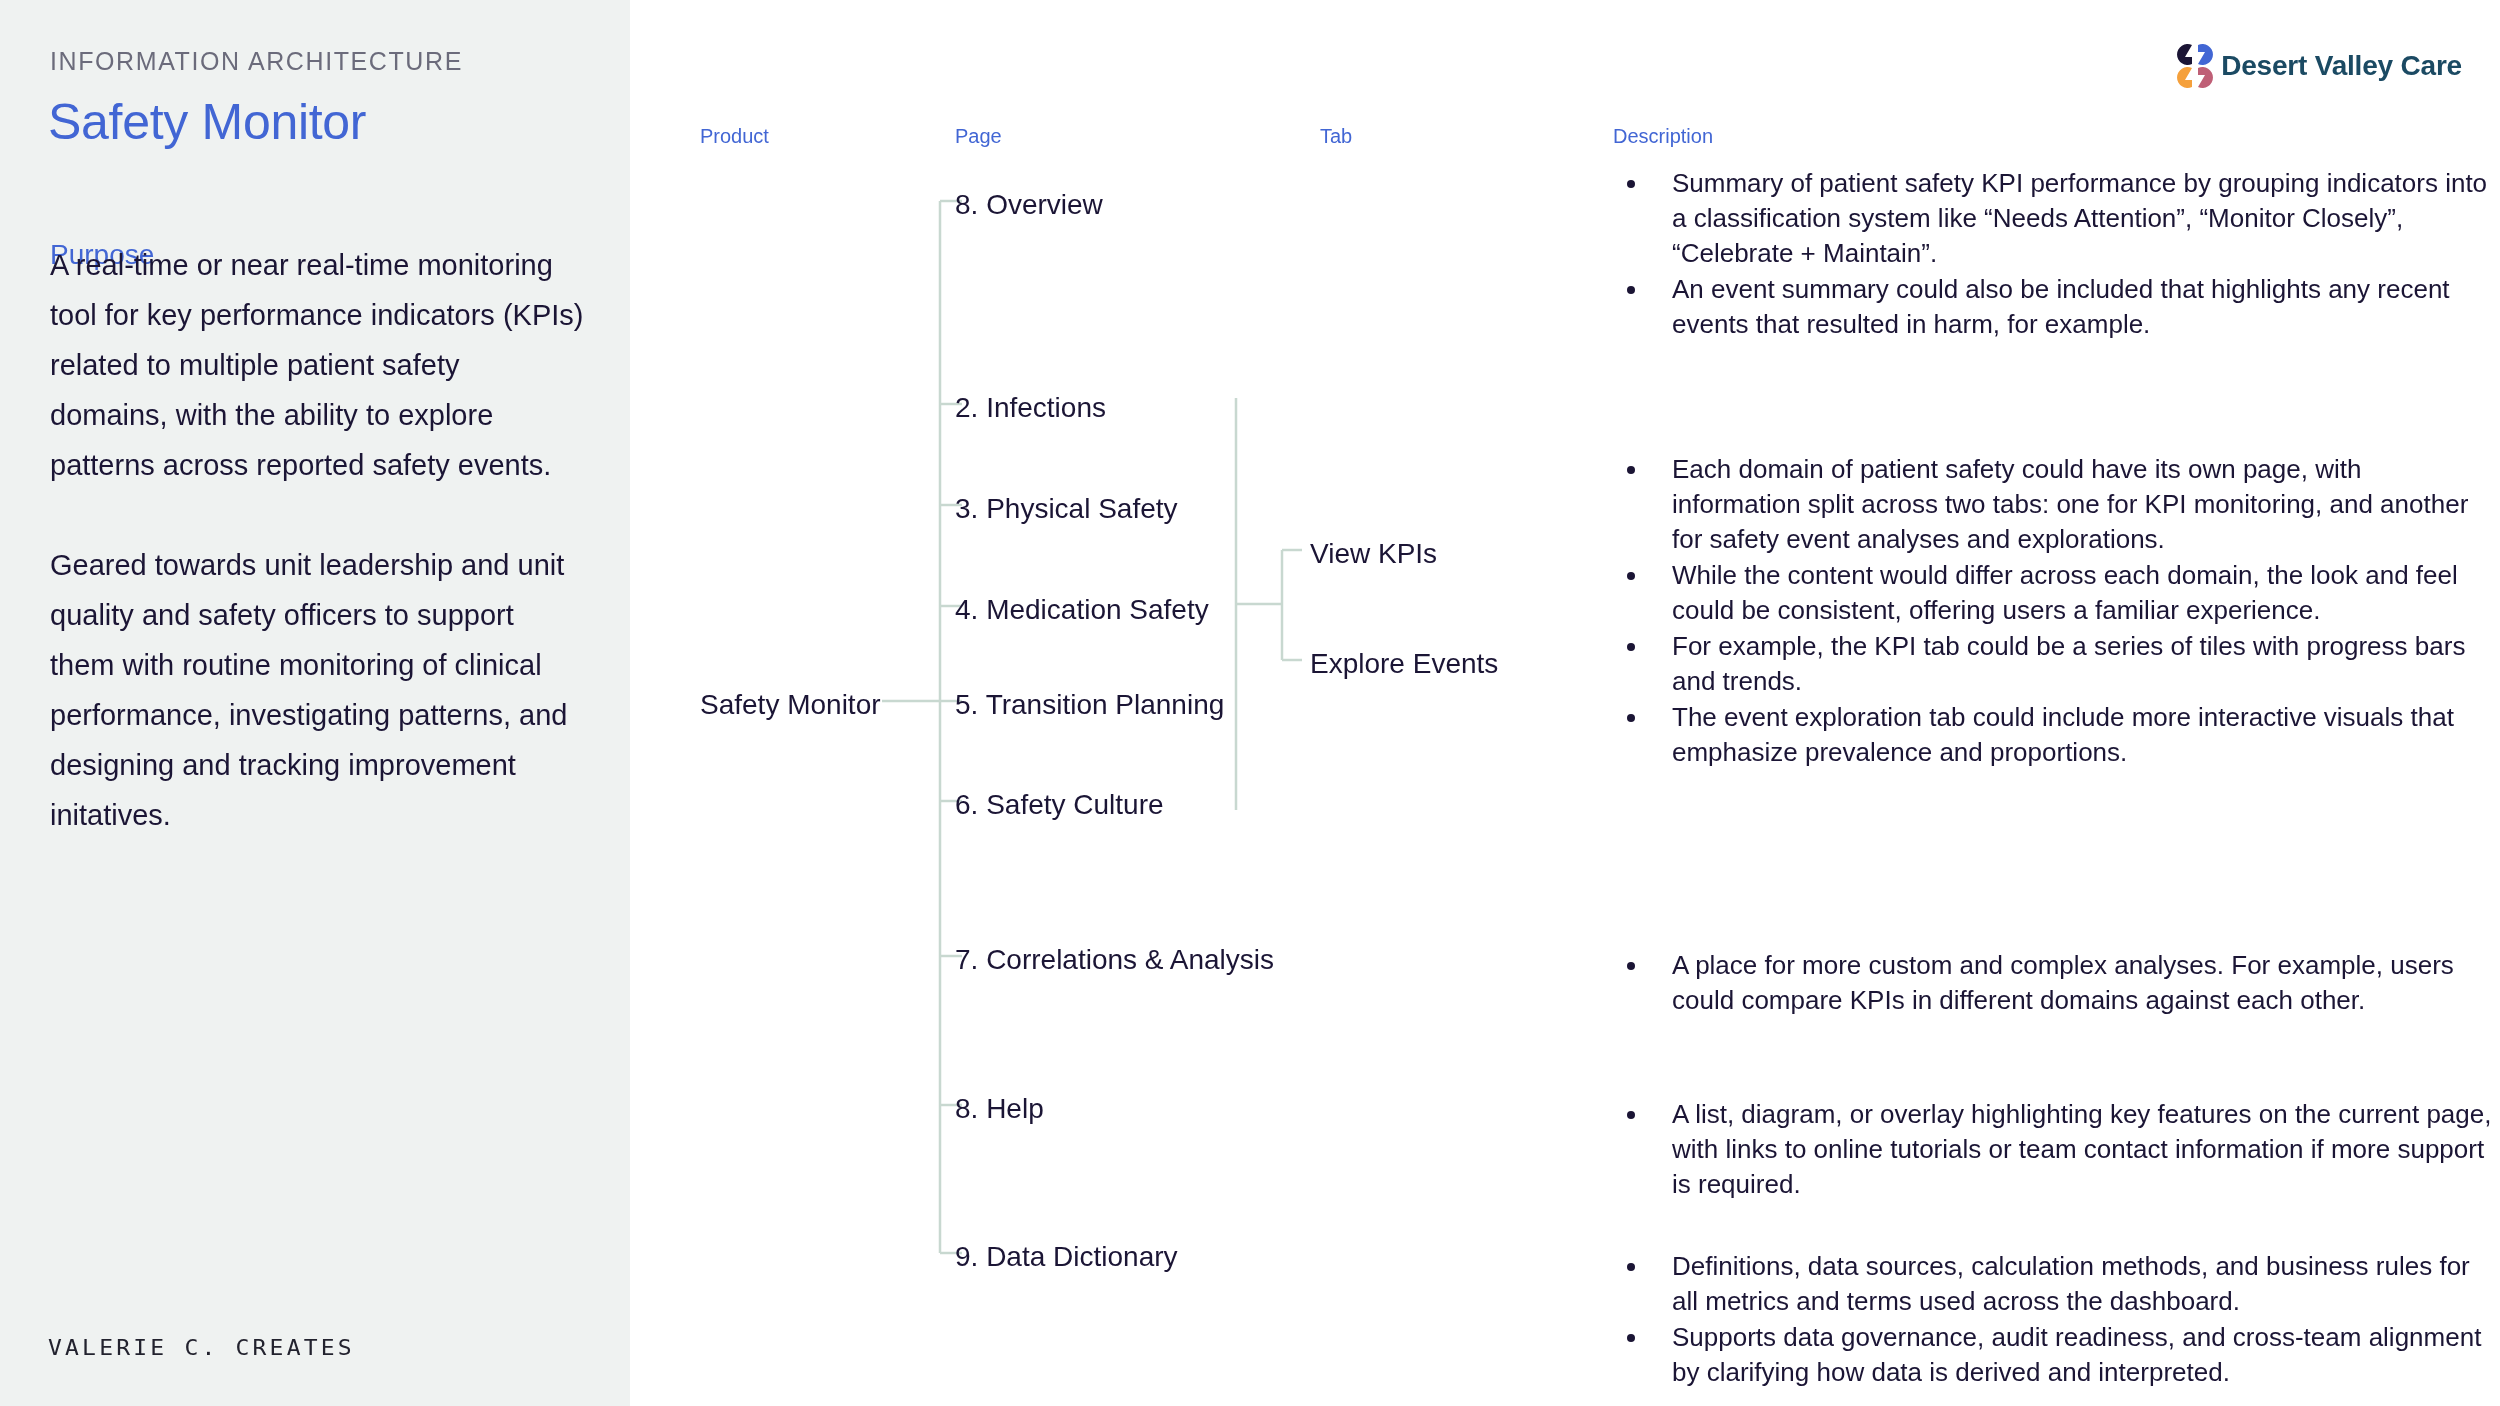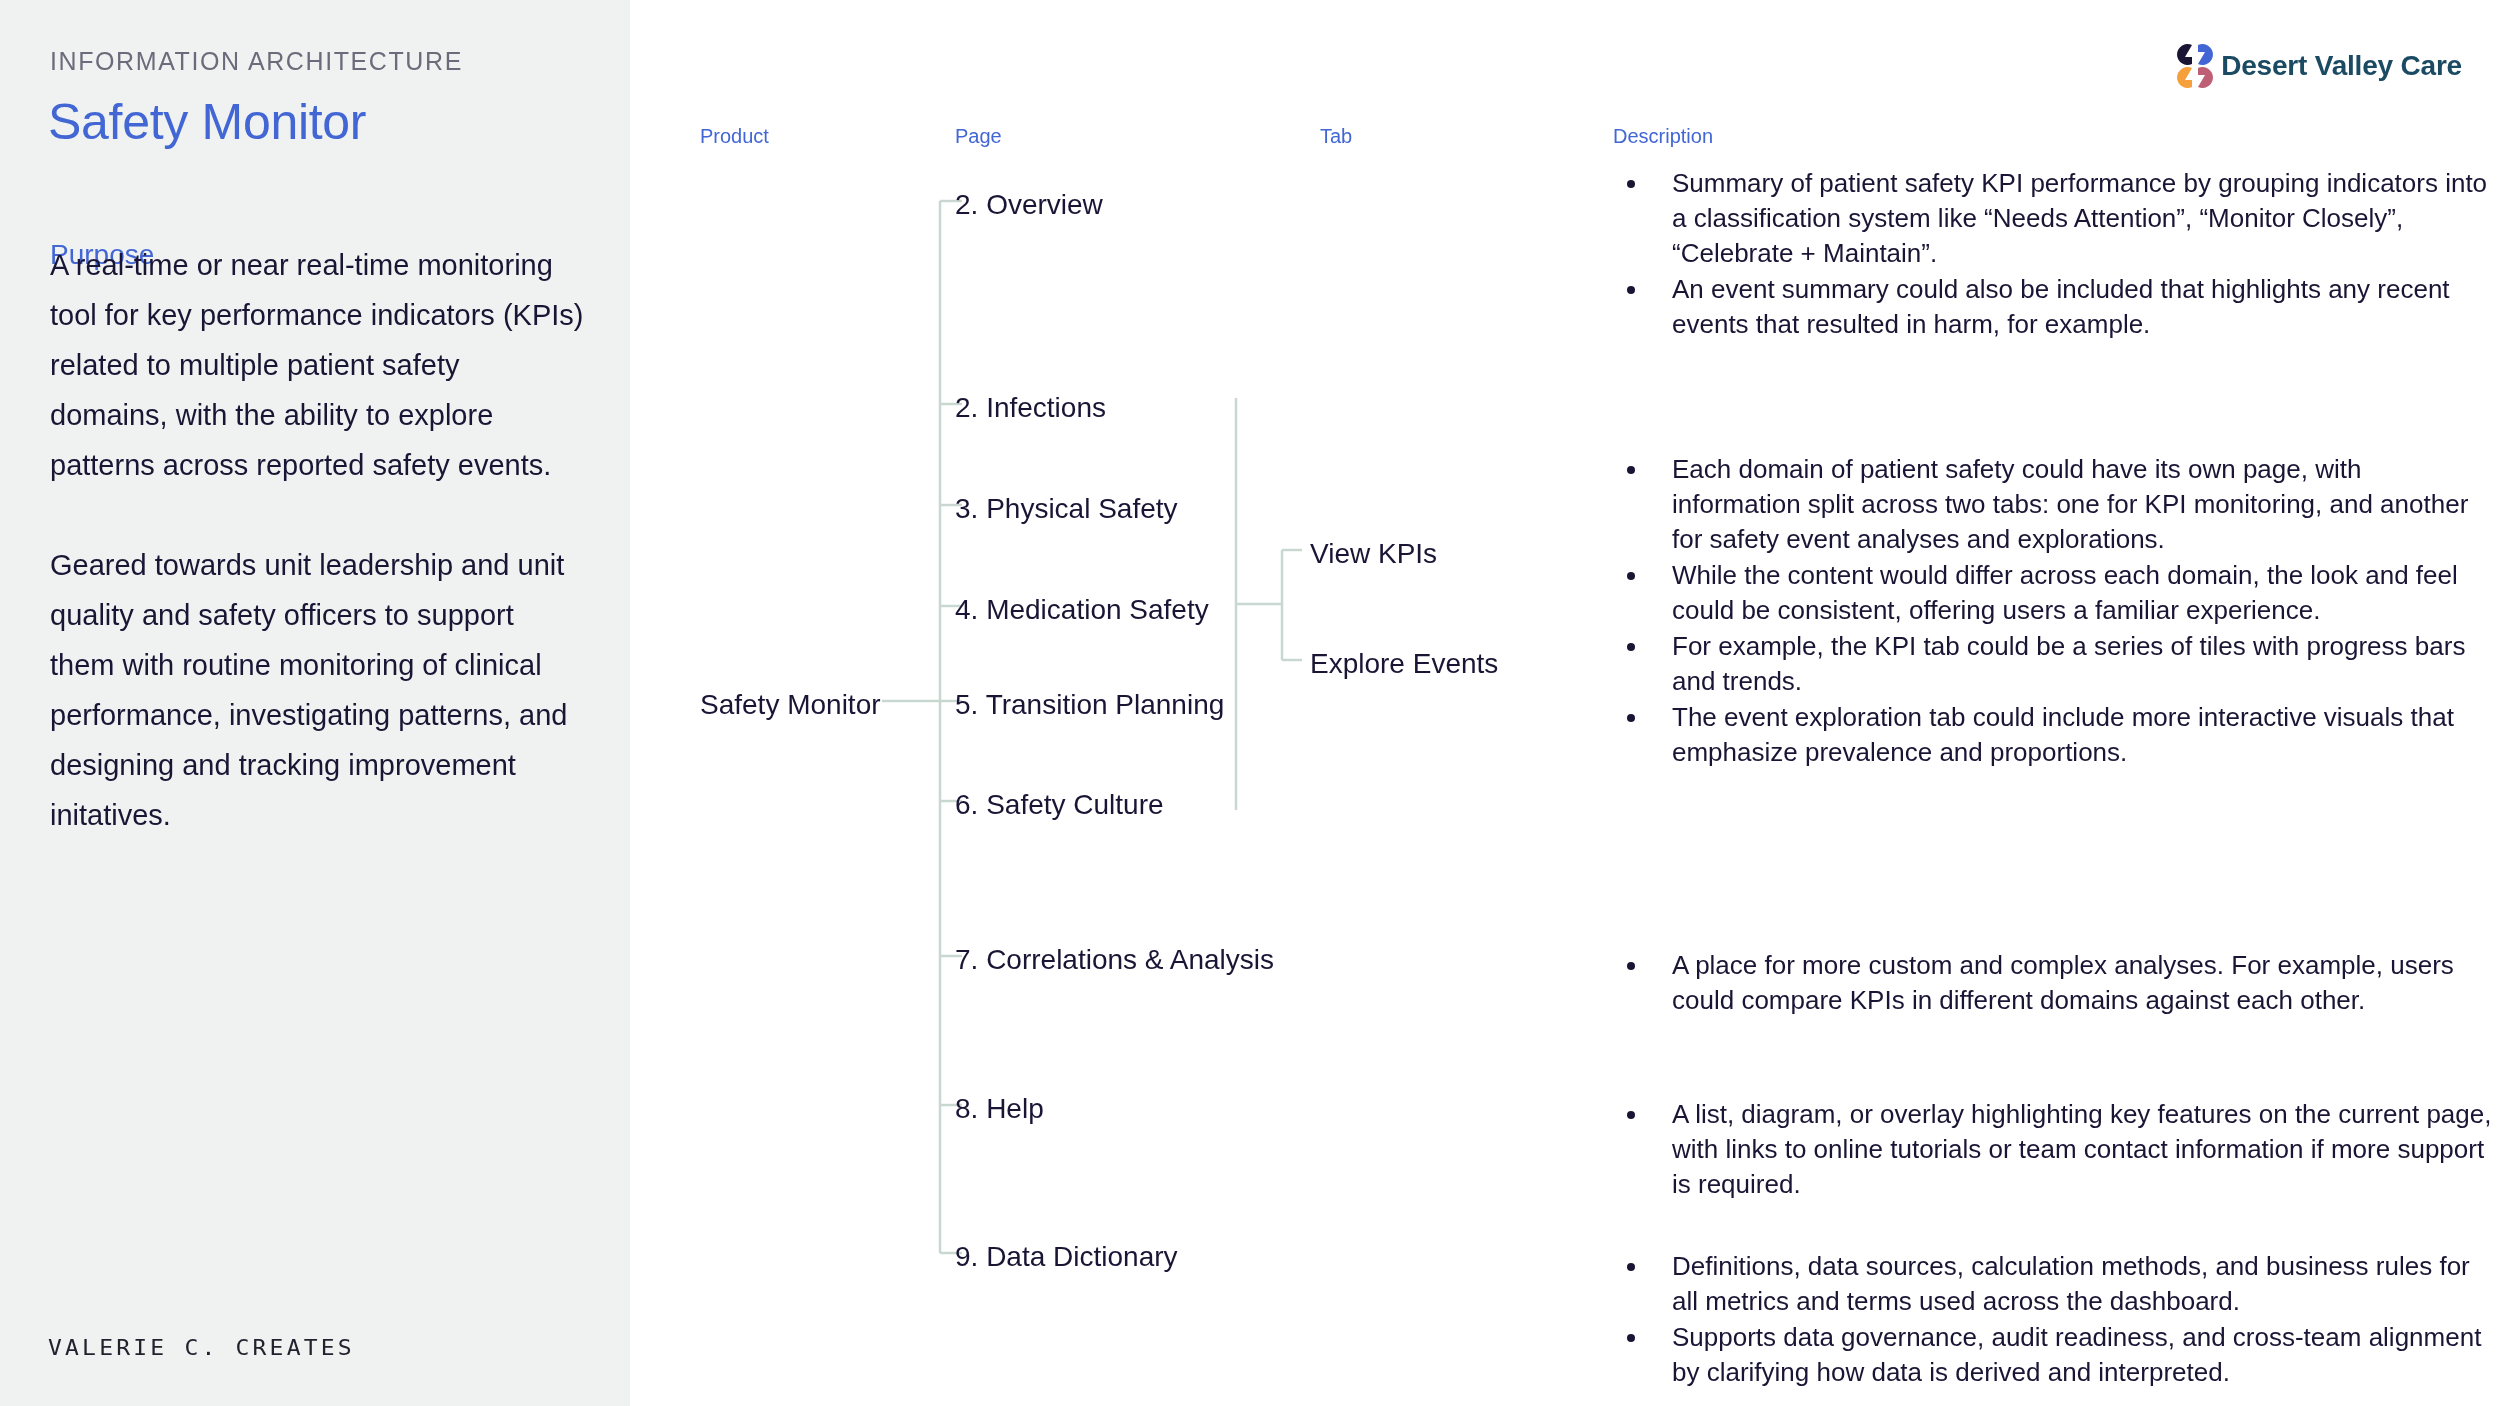--- a/index.html
+++ b/index.html
@@ -160,21 +160,21 @@
 
     <line x1="1282" y1="550" x2="1282" y2="660"></line>
 
     <line x1="1282" y1="550" x2="1302" y2="550"></line>
     <line x1="1282" y1="660" x2="1302" y2="660"></line>
   </g>
 </svg>
 
 <div class="node root" style="top:691px">Safety Monitor</div>
 
-<div class="node page" style="top:191px">2. Overview</div>
+<div class="node page" style="top:191px">8. Overview</div>
 <div class="node page" style="top:394px">2. Infections</div>
 <div class="node page" style="top:495px">3. Physical Safety</div>
 <div class="node page" style="top:596px">4. Medication Safety</div>
 <div class="node page" style="top:691px">5. Transition Planning</div>
 <div class="node page" style="top:791px">6. Safety Culture</div>
 <div class="node page" style="top:946px">7. Correlations &amp; Analysis</div>
 <div class="node page" style="top:1095px">8. Help</div>
 <div class="node page" style="top:1243px">9. Data Dictionary</div>
 
 <div class="node tab" style="top:540px">View KPIs</div>

